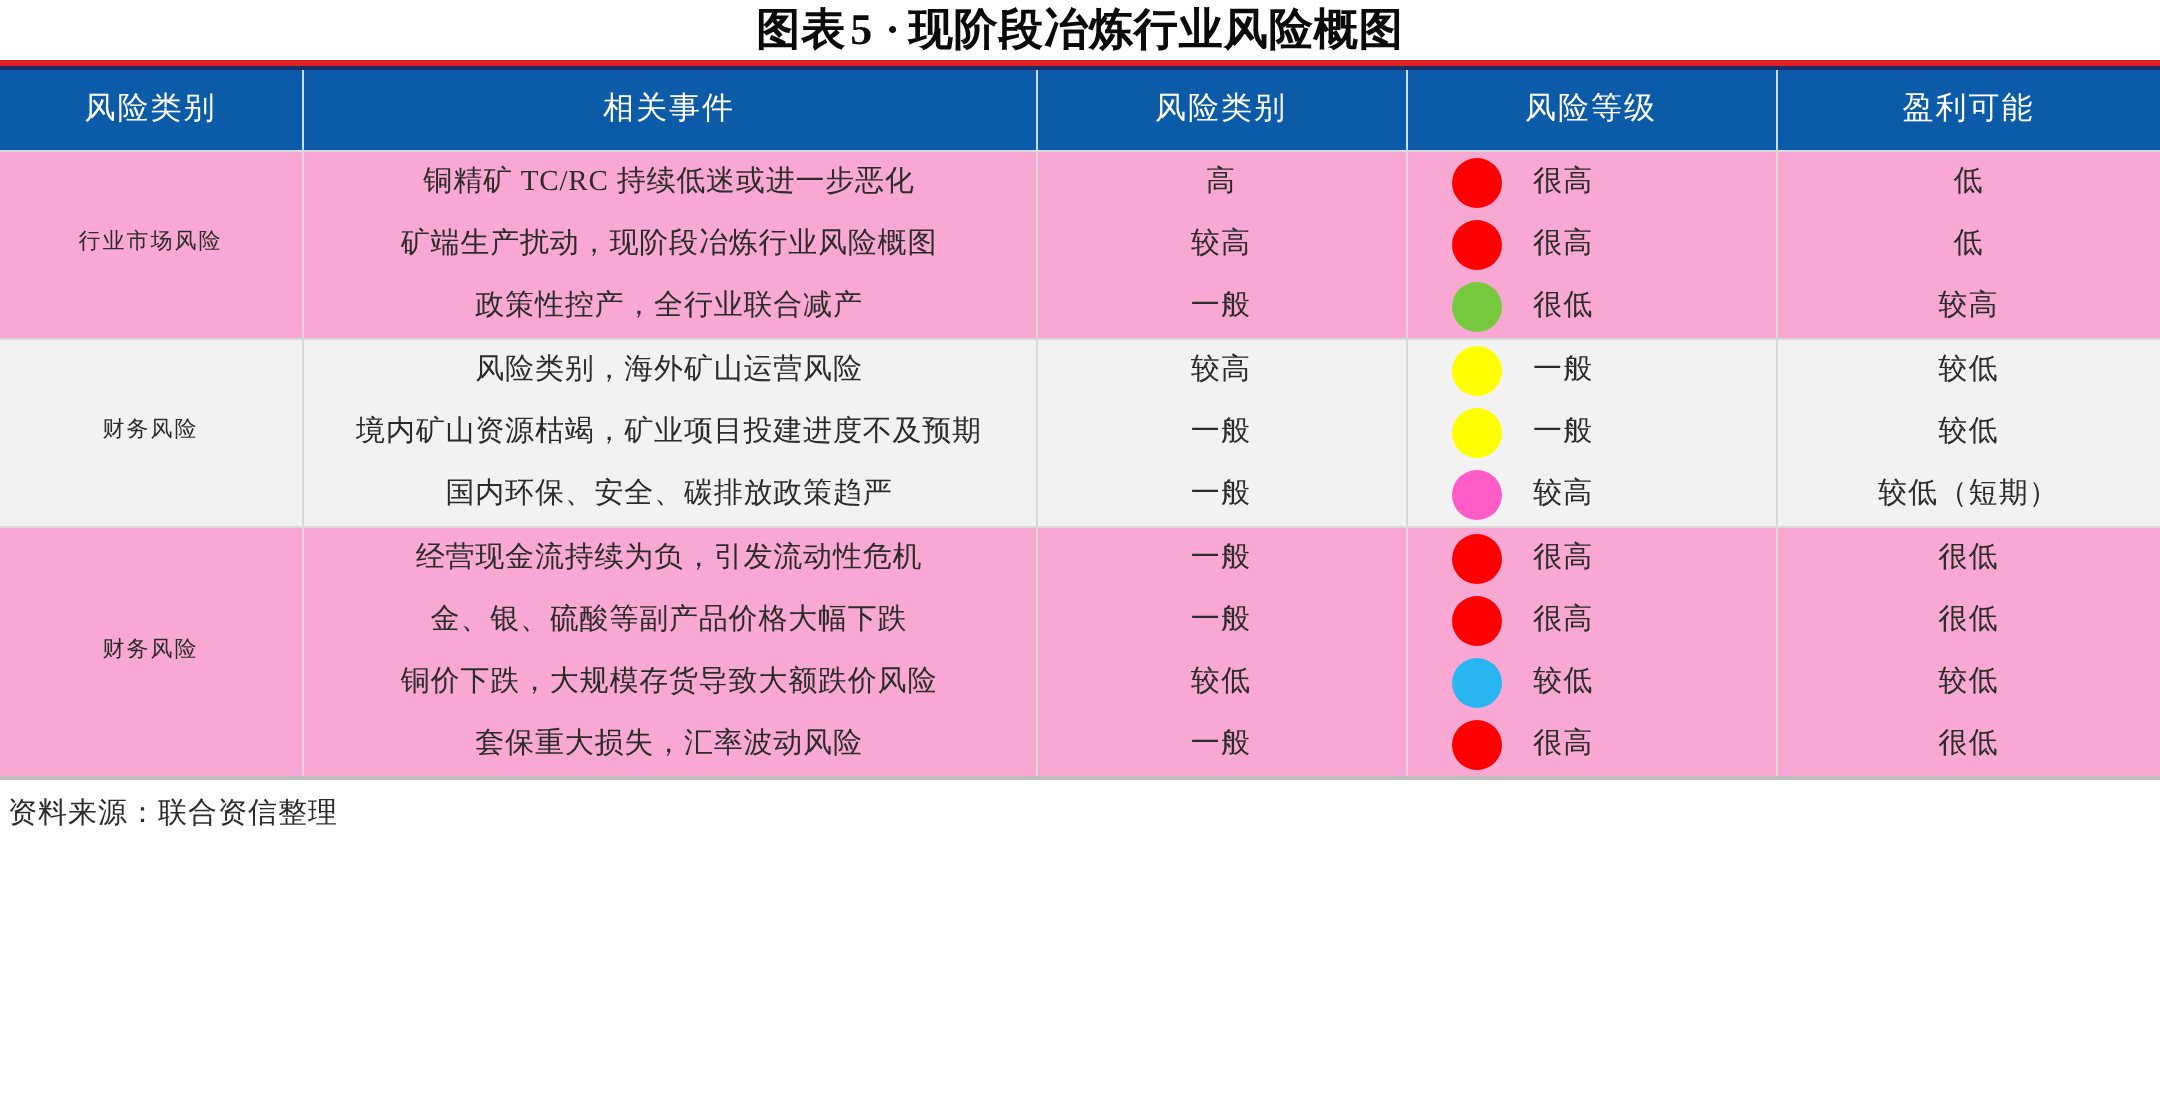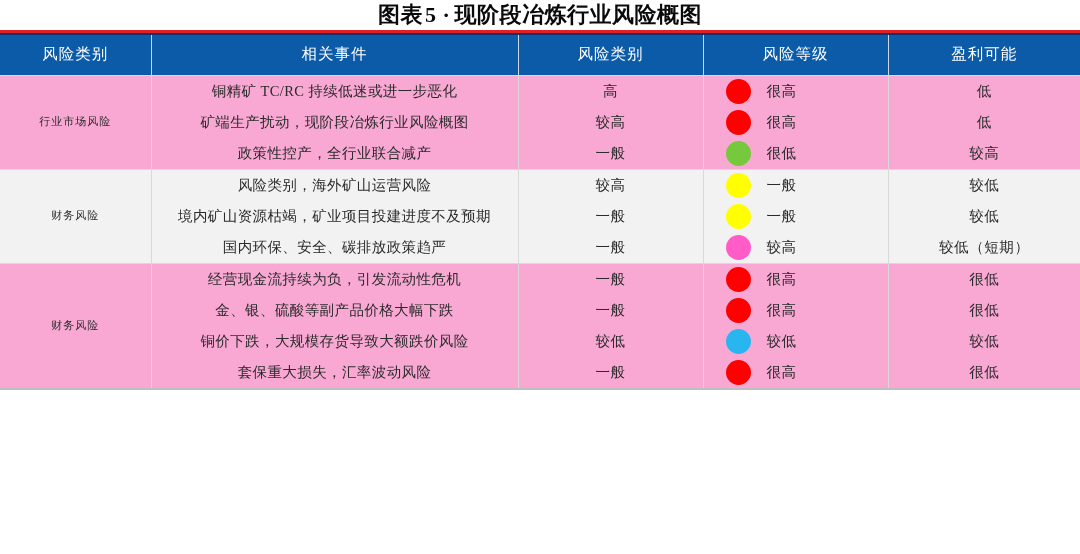--- a/index.html
+++ b/index.html
@@ -268,14 +268,15 @@
               </div>
             </td>
             <td class="prof">很低</td>
           </tr>
         </tbody>
     </table>
 
     <div class="table-bottom"></div>
   </div>
 
+  <div class="source">资料来源：联合资信整理</div>
 
 </div>
 
 </body></html>

